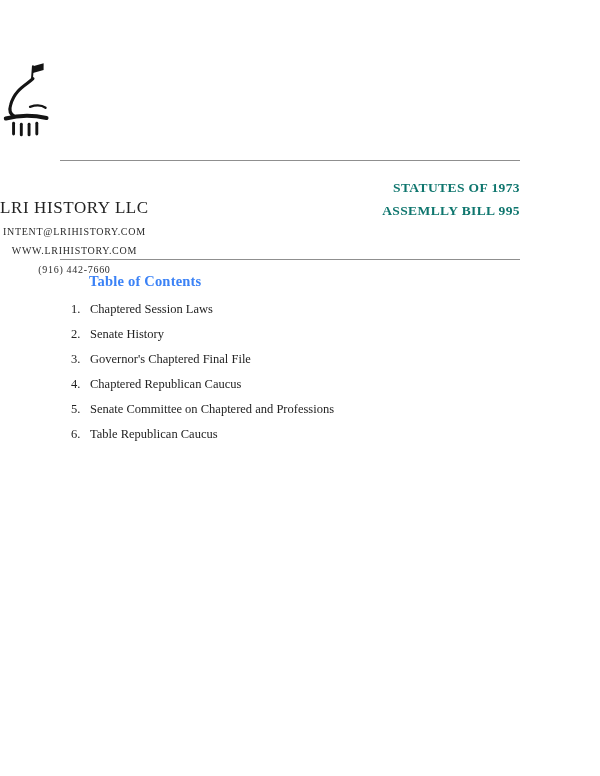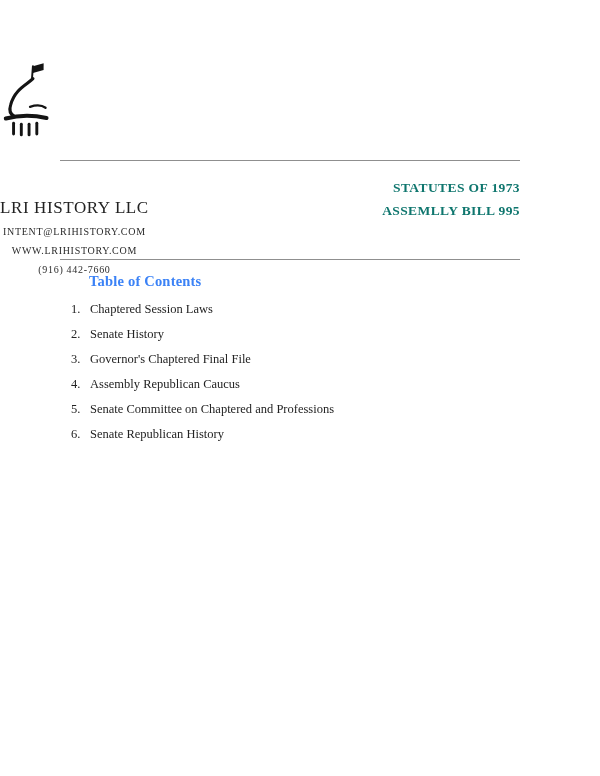--- a/index.html
+++ b/index.html
@@ -150,25 +150,25 @@
     <li>
       <span class="toc-num">2.</span>
       <span class="toc-label">Senate History</span>
     </li>
     <li>
       <span class="toc-num">3.</span>
       <span class="toc-label">Governor's Chaptered Final File</span>
     </li>
     <li>
       <span class="toc-num">4.</span>
-      <span class="toc-label">Assembly Republican Caucus</span>
+      <span class="toc-label">Chaptered Republican Caucus</span>
     </li>
     <li>
       <span class="toc-num">5.</span>
       <span class="toc-label">Senate Committee on Chaptered and Professions</span>
     </li>
     <li>
       <span class="toc-num">6.</span>
-      <span class="toc-label">Senate Republican History</span>
+      <span class="toc-label">Table Republican Caucus</span>
     </li>
   </ol>
 
 </div>
 
 </body></html>

